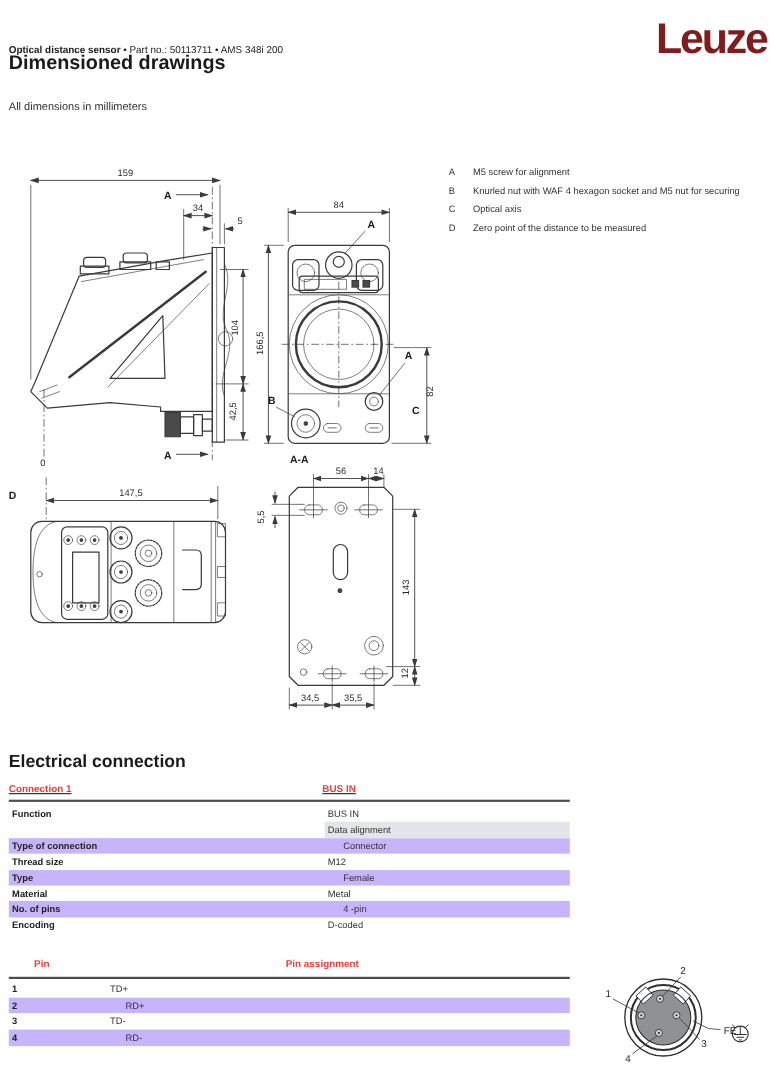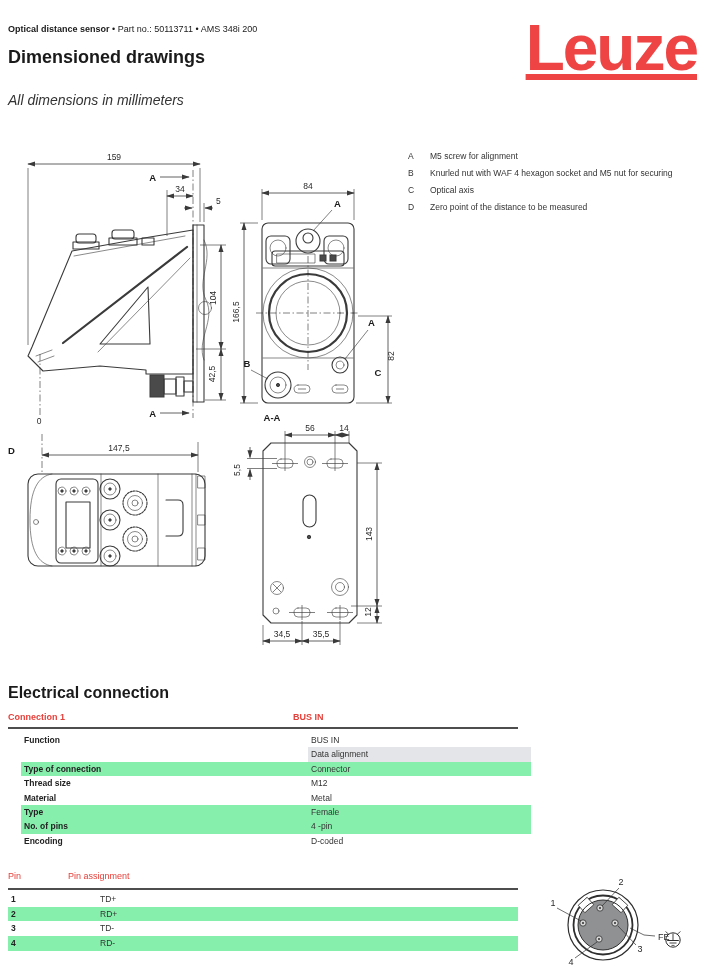--- a/index.html
+++ b/index.html
@@ -1,52 +1,52 @@
 <!DOCTYPE html>
 <html><head>
 <meta charset="utf-8">
 <style>
   html,body{margin:0;padding:0;background:#fff;}
   .page{position:relative;width:705px;height:979px;background:#fff;overflow:hidden;
         font-family:"Liberation Sans",sans-serif;color:#222;}
   
-  .doc-header{position:absolute;left:8px;top:24px;font-size:9px;color:#1a1a1a;}
+  .doc-header{position:absolute;left:8px;top:40px;font-size:9px;color:#1a1a1a;}
   .doc-header b{font-weight:bold;}
-  .logo{position:absolute;right:8px;top:16px;font-size:64px;font-weight:bold;
-        letter-spacing:-2px;color:#ef4444;line-height:1;text-decoration:underline;}
+  .logo{position:absolute;right:8px;top:16px;font-size:39px;font-weight:bold;
+        letter-spacing:-2px;color:#7f1d1d;line-height:1;}
   .h1{position:absolute;left:8px;top:47px;font-size:18px;font-weight:bold;color:#1a1a1a;text-align:center;}
-  .note{position:absolute;left:8px;top:92px;font-size:14px;color:#333;font-style:italic;}
+  .note{position:absolute;left:8px;top:92px;font-size:10px;color:#333;}
   .h2{position:absolute;left:8px;top:684px;font-size:16px;font-weight:bold;color:#1a1a1a;}
   
   .legend{position:absolute;left:408px;top:151px;width:272px;font-size:8.5px;color:#333;}
   .lg-row{display:grid;grid-template-columns:22px 250px;margin-bottom:6px;line-height:11px;}
   
   .draw{position:absolute;left:0;top:0;pointer-events:none;}
   .ol{fill:none;stroke:#3a3a3a;stroke-width:1.1;stroke-linejoin:round;stroke-linecap:round;}
   .th{stroke-width:2.2;}
   .tn{stroke-width:0.6;}
   .dim{fill:none;stroke:#3a3a3a;stroke-width:0.8;}
   .ext{fill:none;stroke:#3a3a3a;stroke-width:0.65;}
   .cl{fill:none;stroke:#3a3a3a;stroke-width:0.65;stroke-dasharray:7 2.5 1.5 2.5;}
   .dtext{font:8.5px "Liberation Sans",sans-serif;fill:#2a2a2a;}
   .blabel{font:bold 9.5px "Liberation Sans",sans-serif;fill:#1a1a1a;}
   .dk{fill:#4a4a4a;stroke:#3a3a3a;}
   
-  .spec{position:absolute;left:8px;top:710px;width:510px;}
+  .spec{position:absolute;left:8px;top:710px;width:510px;text-decoration:underline;}
   .spec-head{display:grid;grid-template-columns:285px 225px;height:16px;line-height:14px;
              font-size:9px;font-weight:bold;color:#e6403a;}
   .rule{position:absolute;left:8px;width:510px;height:2.2px;background:#4d4d4d;}
-  .rows{position:absolute;left:8px;top:733px;width:510px;margin-left:13px;}
+  .rows{position:absolute;left:8px;top:733px;width:510px;}
   .trow{display:grid;grid-template-columns:287px 223px;height:14.4px;line-height:14.4px;font-size:8.5px;}
   .tl{font-weight:bold;color:#222;padding-left:3px;white-space:nowrap;}
   .tv{color:#333;padding-left:3px;white-space:nowrap;}
-  .shade{background:#86efac;}
+  .shade{background:#c4b5fd;gap:14px;}
   .shade-right .tv{background:#e4e5e8;}
   .pin-head{position:absolute;left:8px;top:869px;width:510px;display:grid;
-            grid-template-columns:60px 450px;font-size:9px;font-weight:normal;color:#e6403a;height:16px;line-height:14px;}
+            grid-template-columns:60px 450px;font-size:9px;font-weight:bold;color:#e6403a;height:16px;line-height:14px;text-align:center;}
   .pin-rows{position:absolute;left:8px;top:892px;width:510px;}
   .prow{display:grid;grid-template-columns:60px 450px;height:14.7px;line-height:14.7px;font-size:8.5px;}
   .pn{font-weight:bold;color:#222;padding-left:3px;}
   .pa{color:#333;margin-left:32px;}
   
   .conn{position:absolute;left:530px;top:860px;}
   .ctext{font:9px "Liberation Sans",sans-serif;fill:#2a2a2a;}
 </style>
 </head>
 <body>
@@ -344,27 +344,27 @@
       <div class="tv">Data alignment</div>
     </div>
     <div class="trow shade">
       <div class="tl">Type of connection</div>
       <div class="tv">Connector</div>
     </div>
     <div class="trow">
       <div class="tl">Thread size</div>
       <div class="tv">M12</div>
     </div>
+    <div class="trow shade">
+      <div class="tl">Type</div>
+      <div class="tv">Female</div>
+    </div>
     <div class="trow">
       <div class="tl">Material</div>
       <div class="tv">Metal</div>
-    </div>
-    <div class="trow shade">
-      <div class="tl">Type</div>
-      <div class="tv">Female</div>
     </div>
     <div class="trow shade">
       <div class="tl">No. of pins</div>
       <div class="tv">4 -pin</div>
     </div>
     <div class="trow">
       <div class="tl">Encoding</div>
       <div class="tv">D-coded</div>
     </div>
   </div>

